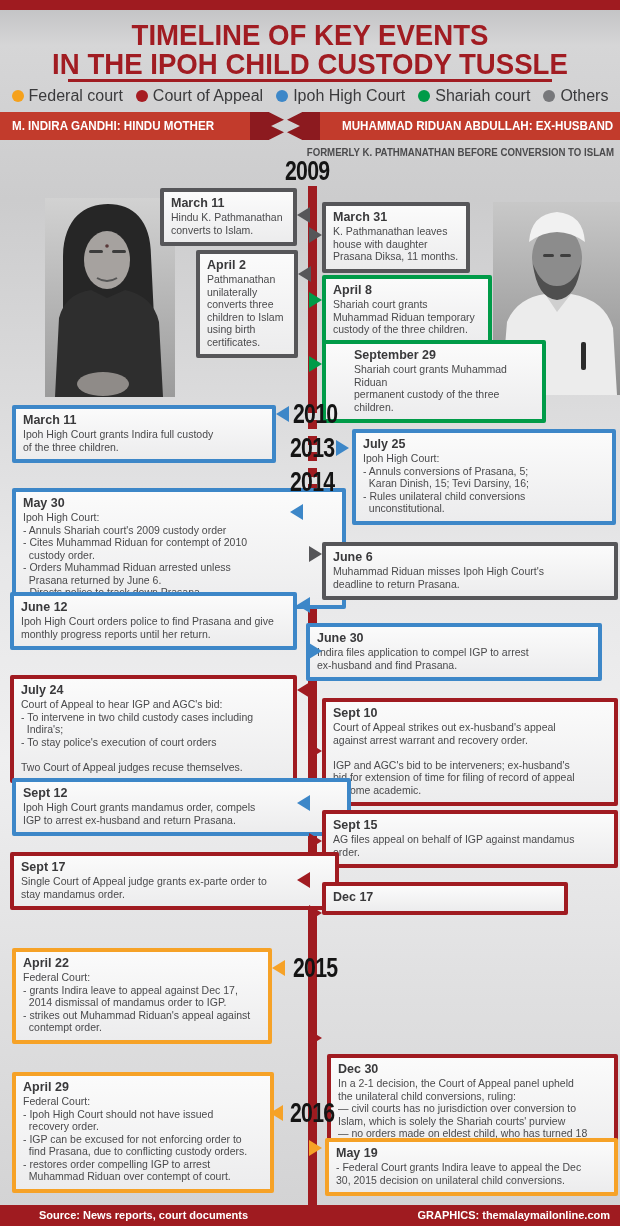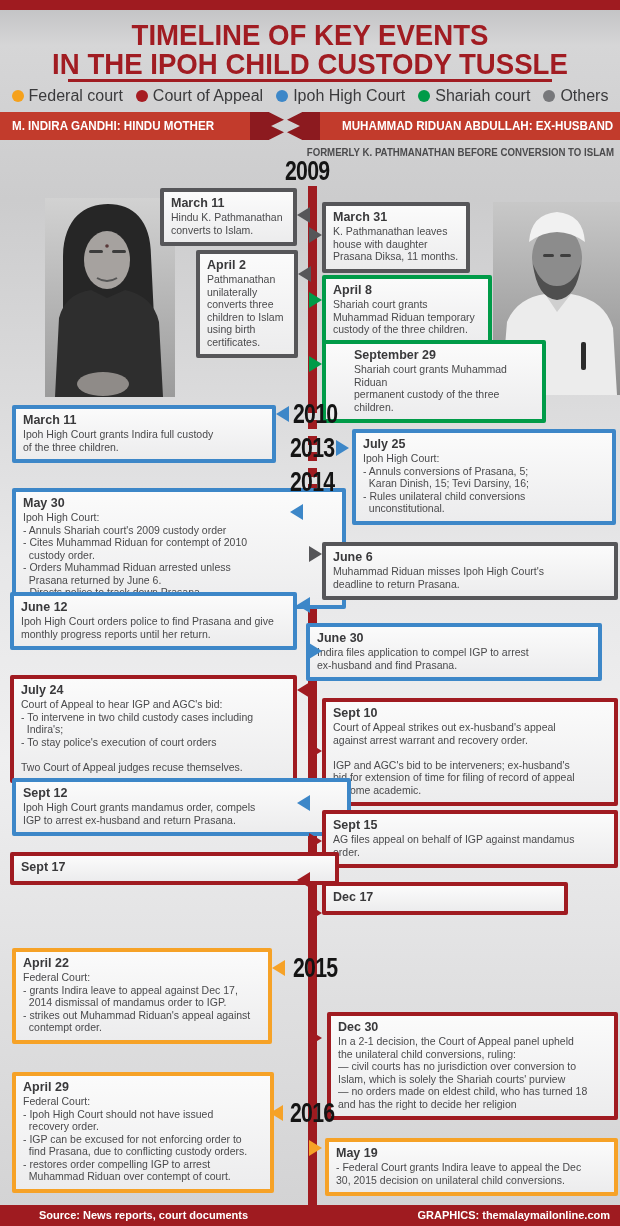--- a/index.html
+++ b/index.html
@@ -258,38 +258,40 @@
 
   <div class="evt c-red" style="left:322px;top:810px;width:296px;">
     <div class="evt-date">Sept 15</div>
     <div class="evt-body">AG files appeal on behalf of IGP against mandamus
 order.</div>
   </div>
   <div class="arr arr-r a-red" style="left:309px;top:833px;"></div>
 
   <div class="evt c-red" style="left:10px;top:852px;width:329px;">
     <div class="evt-date">Sept 17</div>
+    <div class="evt-body">Single Court of Appeal judge grants ex-parte order to
+stay mandamus order.</div>
   </div>
   <div class="arr arr-l a-red" style="left:297px;top:872px;"></div>
 
   <div class="evt c-red" style="left:322px;top:882px;width:246px;">
     <div class="evt-date">Dec 17</div>
   </div>
   <div class="arr arr-r a-red" style="left:309px;top:905px;"></div>
 
   <div class="evt c-orange" style="left:12px;top:948px;width:260px;">
     <div class="evt-date">April 22</div>
     <div class="evt-body">Federal Court:
 - grants Indira leave to appeal against Dec 17,
   2014 dismissal of mandamus order to IGP.
 - strikes out Muhammad Riduan's appeal against
   contempt order.</div>
   </div>
 
-  <div class="evt c-red" style="left:327px;top:1012px;width:291px;">
+  <div class="evt c-red" style="left:327px;top:1054px;width:291px;">
     <div class="evt-date">Dec 30</div>
     <div class="evt-body">In a 2-1 decision, the Court of Appeal panel upheld
 the unilateral child conversions, ruling:
 — civil courts has no jurisdiction over conversion to
 Islam, which is solely the Shariah courts' purview
 — no orders made on eldest child, who has turned 18
 and has the right to decide her religion</div>
   </div>
   <div class="arr arr-r a-red" style="left:309px;top:1030px;"></div>
 

